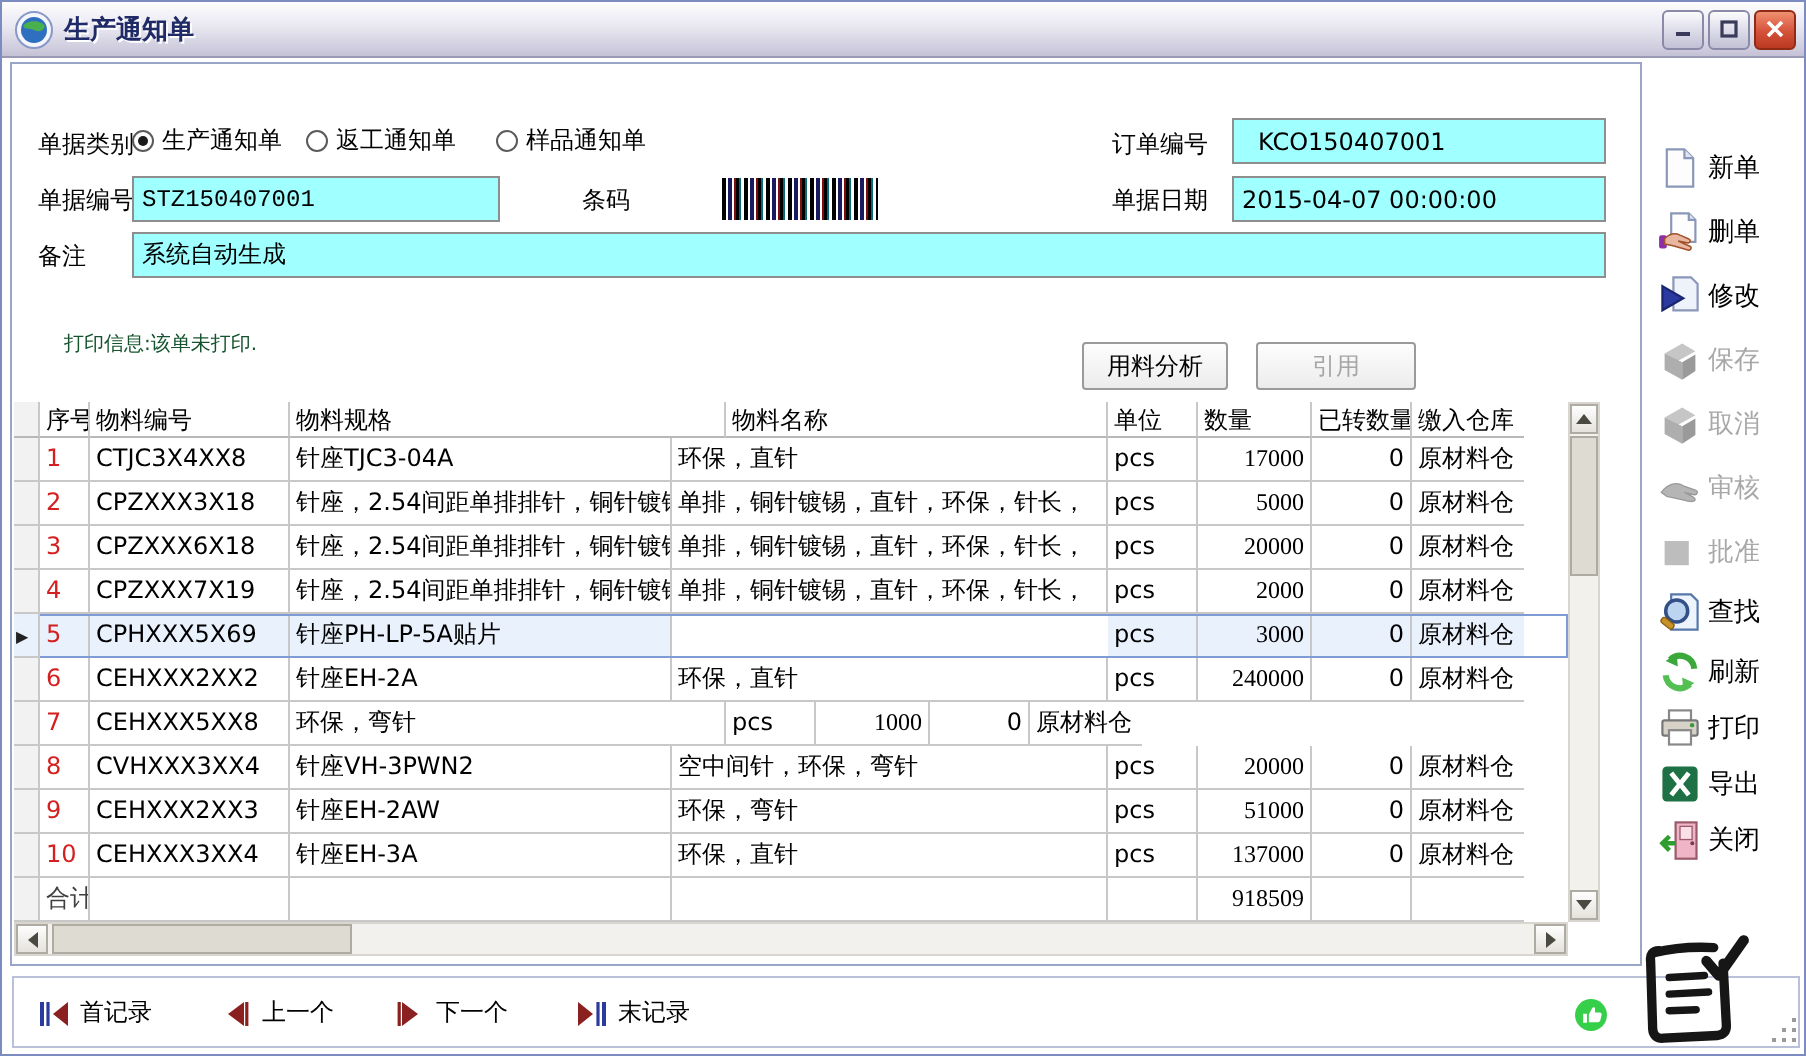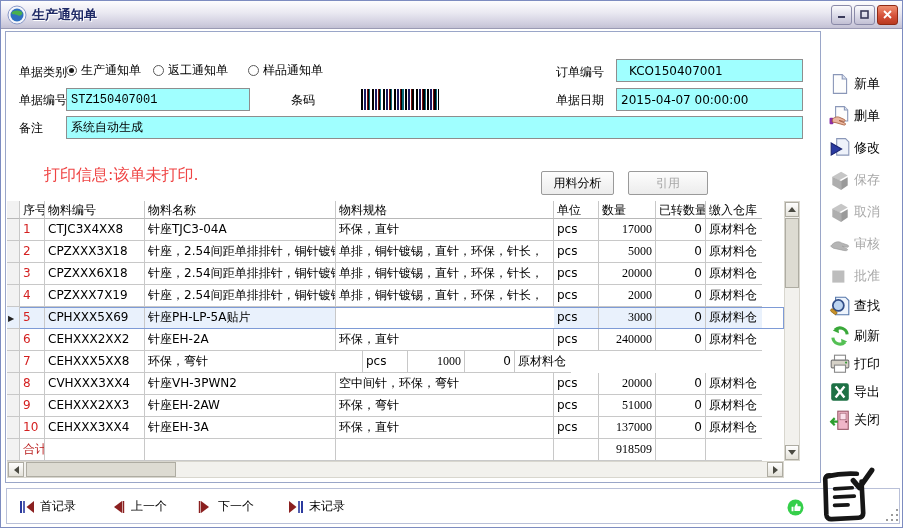--- a/index.html
+++ b/index.html
@@ -18,21 +18,21 @@
 
   
   .main-panel{ position:absolute; left:4px; top:30px; width:816px; height:452px; background:#fff; border:1px solid #9AA6C8; }
   .lbl{ position:absolute; font-size:12px; color:#000; white-space:nowrap; }
   .fld{ position:absolute; background:#A0FFFF; border:1px solid #8e8e8e; font:12px "DejaVu Sans",sans-serif; padding:2px 4px; color:#000; }
   .radio-opt{ position:absolute; display:flex; align-items:center; gap:4px; font-size:12px; cursor:default; }
   .radio-circle{ width:11px; height:11px; border:1px solid #5a5a5a; border-radius:50%; background:#fff; position:relative; flex:0 0 auto; }
   .radio-opt.checked .radio-circle::after{ content:""; position:absolute; inset:2px; background:#1a1a1a; border-radius:50%; }
   .barcode{ position:absolute; left:355px; top:57px; width:78px; height:21px;
     background:repeating-linear-gradient(90deg,#000 0 2px,#fff 2px 3px,#1a1a60 3px 5px,#fff 5px 6px,#7a1010 6px 7px,#000 7px 8.5px,#0a6a7a 8.5px 9.5px,#fff 9.5px 11px); }
-  .print-info{ position:absolute; left:38px; top:133px; font-size:16px; color:#ef4444; }
+  .print-info{ position:absolute; left:26px; top:133px; font-size:10px; color:#14532d; }
   .pushbtn{ position:absolute; height:24px; font-size:12px; color:#000; background:linear-gradient(180deg,#fdfdfd,#ececec); border:1px solid #9a9a9a; border-radius:2px; text-align:center; line-height:22px; }
   .pushbtn.disabled{ color:#a6a6a6; }
 
   
   .grid{ position:absolute; left:1px; top:169px; width:777px; font-size:12px; }
   .tr{ display:flex; height:22px; }
   .tr.hdr{ height:18px; }
   .td{ border-right:1px solid #c8c8c8; border-bottom:1px solid #c8c8c8; overflow:hidden; white-space:nowrap; padding:2px 3px; line-height:16px; background:#fff; }
   .tr.hdr .td{ border-bottom:1px solid #b8b8b8; padding-top:1px; }
   .w-sel{ width:13px; padding:0; background:#f2f2f2; position:relative; }
@@ -43,21 +43,21 @@
   .w-spec{ width:218px; }
   .w-unit{ width:45px; }
   .w-qty{ width:57px; text-align:right;font-family:Liberation Serif, serif; }
   .w-conv{ width:50px; text-align:right; }
   .tr.hdr .w-qty,.tr.hdr .w-conv{ text-align:left; }
   .w-wh{ width:56px; border-right:none; }
   .tr.selected .td{ background:#E9F1FC; }
   .tr.selected{ outline:1px solid #7e9bd6; outline-offset:-1px; }
   .tr.selected .w-spec{ background:#fff; box-shadow:inset 0 0 0 1px #4A73C8;margin-top:36px; }
   .tr.selected .w-sel::after{ content:"▶"; position:absolute; left:1px; top:4px; font-size:8px; color:#222; }
-  .tr.total .w-seq{ color:#b91c1c;font-family:Liberation Serif, serif; }
+  .tr.total .w-seq{ color:#404040;font-family:Liberation Serif, serif; }
 
   
   .vscroll{ position:absolute; left:778px; top:169px; width:16px; height:260px; background:#f2f1ed; border:1px solid #d8d6ce; }
   .hscroll{ position:absolute; left:1px; top:429px; width:777px; height:17px; background:#f2f1ed; border:1px solid #d8d6ce; }
   .sbtn{ position:absolute; background:linear-gradient(180deg,#fefefe,#e4e2da); border:1px solid #aeaca2; display:flex; align-items:center; justify-content:center; }
   .vscroll .sbtn{ left:0; width:14px; height:15px; }
   .vscroll .sbtn.down{ bottom:0; }
   .hscroll .sbtn{ top:0; width:16px; height:15px; }
   .hscroll .sbtn.right{ right:0; }
   .thumb{ position:absolute; background:#dddbd2; border:1px solid #aeaca2; }
@@ -145,22 +145,22 @@
     <span class="print-info">打印信息:该单未打印.</span>
 
     <span class="pushbtn" style="left:535px;top:139px;width:73px">用料分析</span>
     <span class="pushbtn disabled" style="left:622px;top:139px;width:80px">引用</span>
 
     <div class="grid">
       <div class="tr hdr">
         <div class="td w-sel"></div>
         <div class="td w-seq">序号</div>
         <div class="td w-code">物料编号</div>
+        <div class="td w-spec">物料规格</div>
         <div class="td w-name">物料名称</div>
-        <div class="td w-spec">物料规格</div>
         <div class="td w-unit">单位</div>
         <div class="td w-qty">数量</div>
         <div class="td w-conv">已转数量</div>
         <div class="td w-wh">缴入仓库</div>
       </div>
       <div>
           <div class="tr">
         <div class="td w-sel"></div>
         <div class="td w-seq">1</div>
         <div class="td w-code">CTJC3X4XX8</div>

